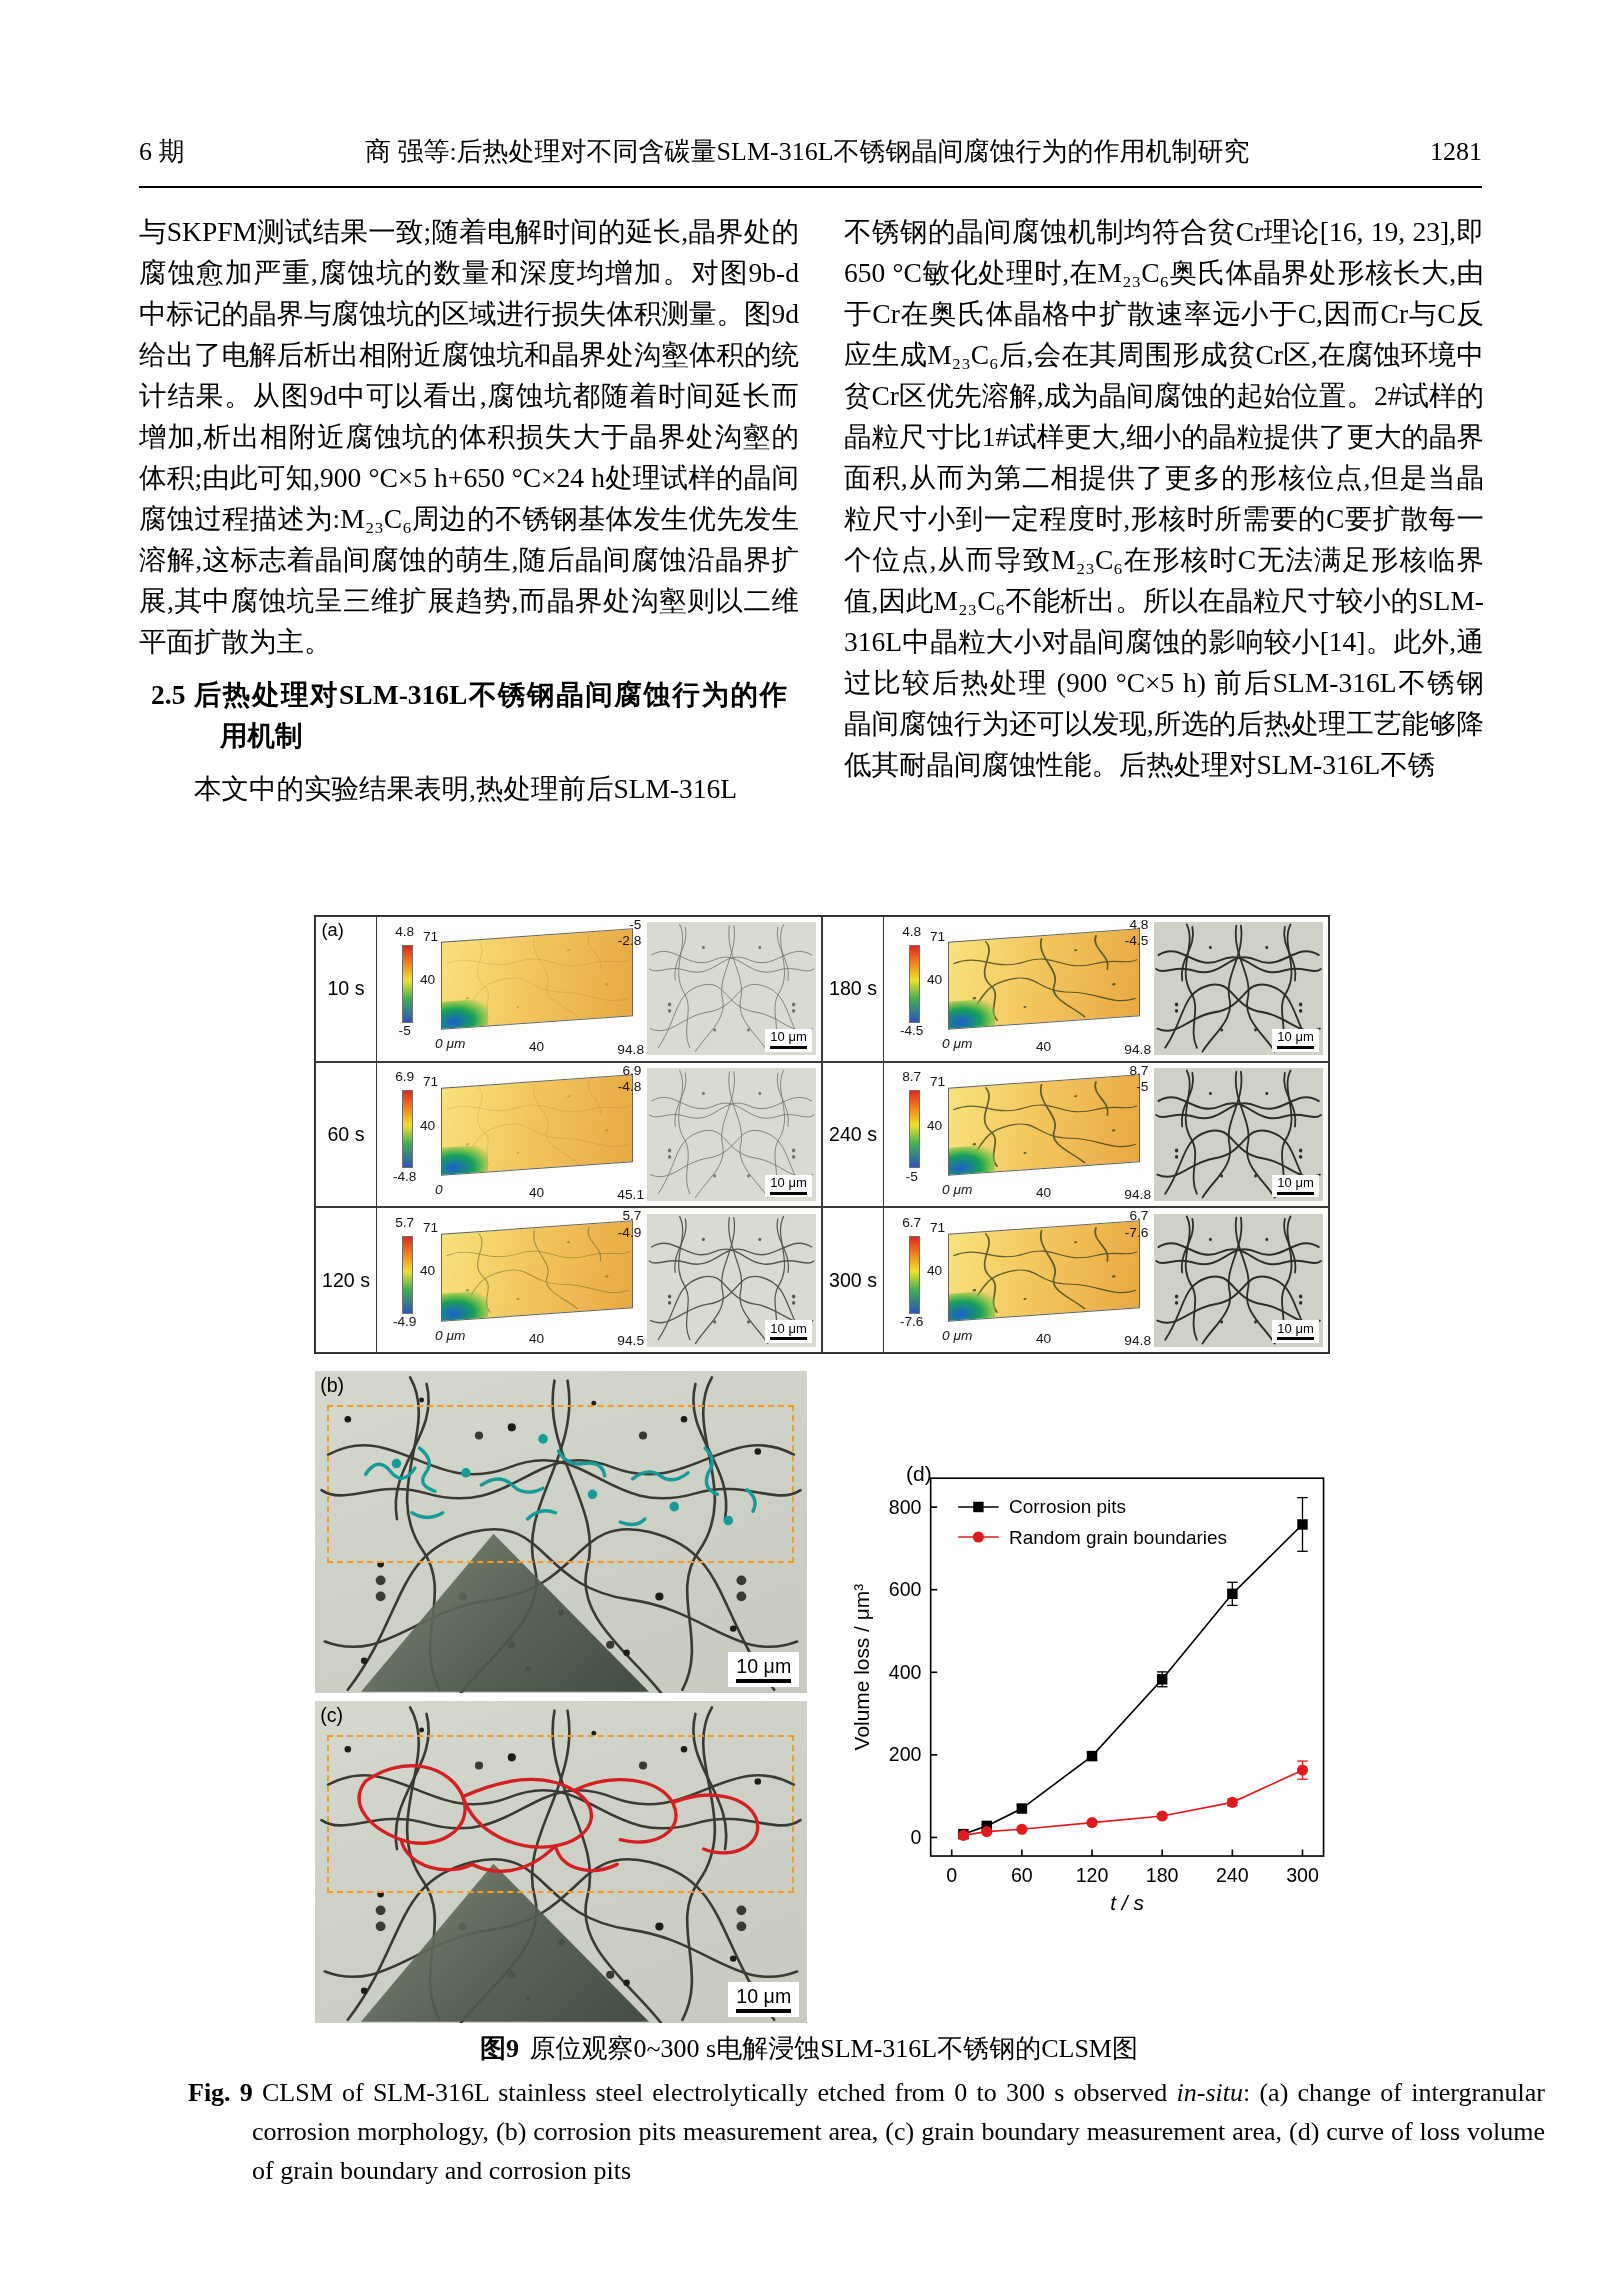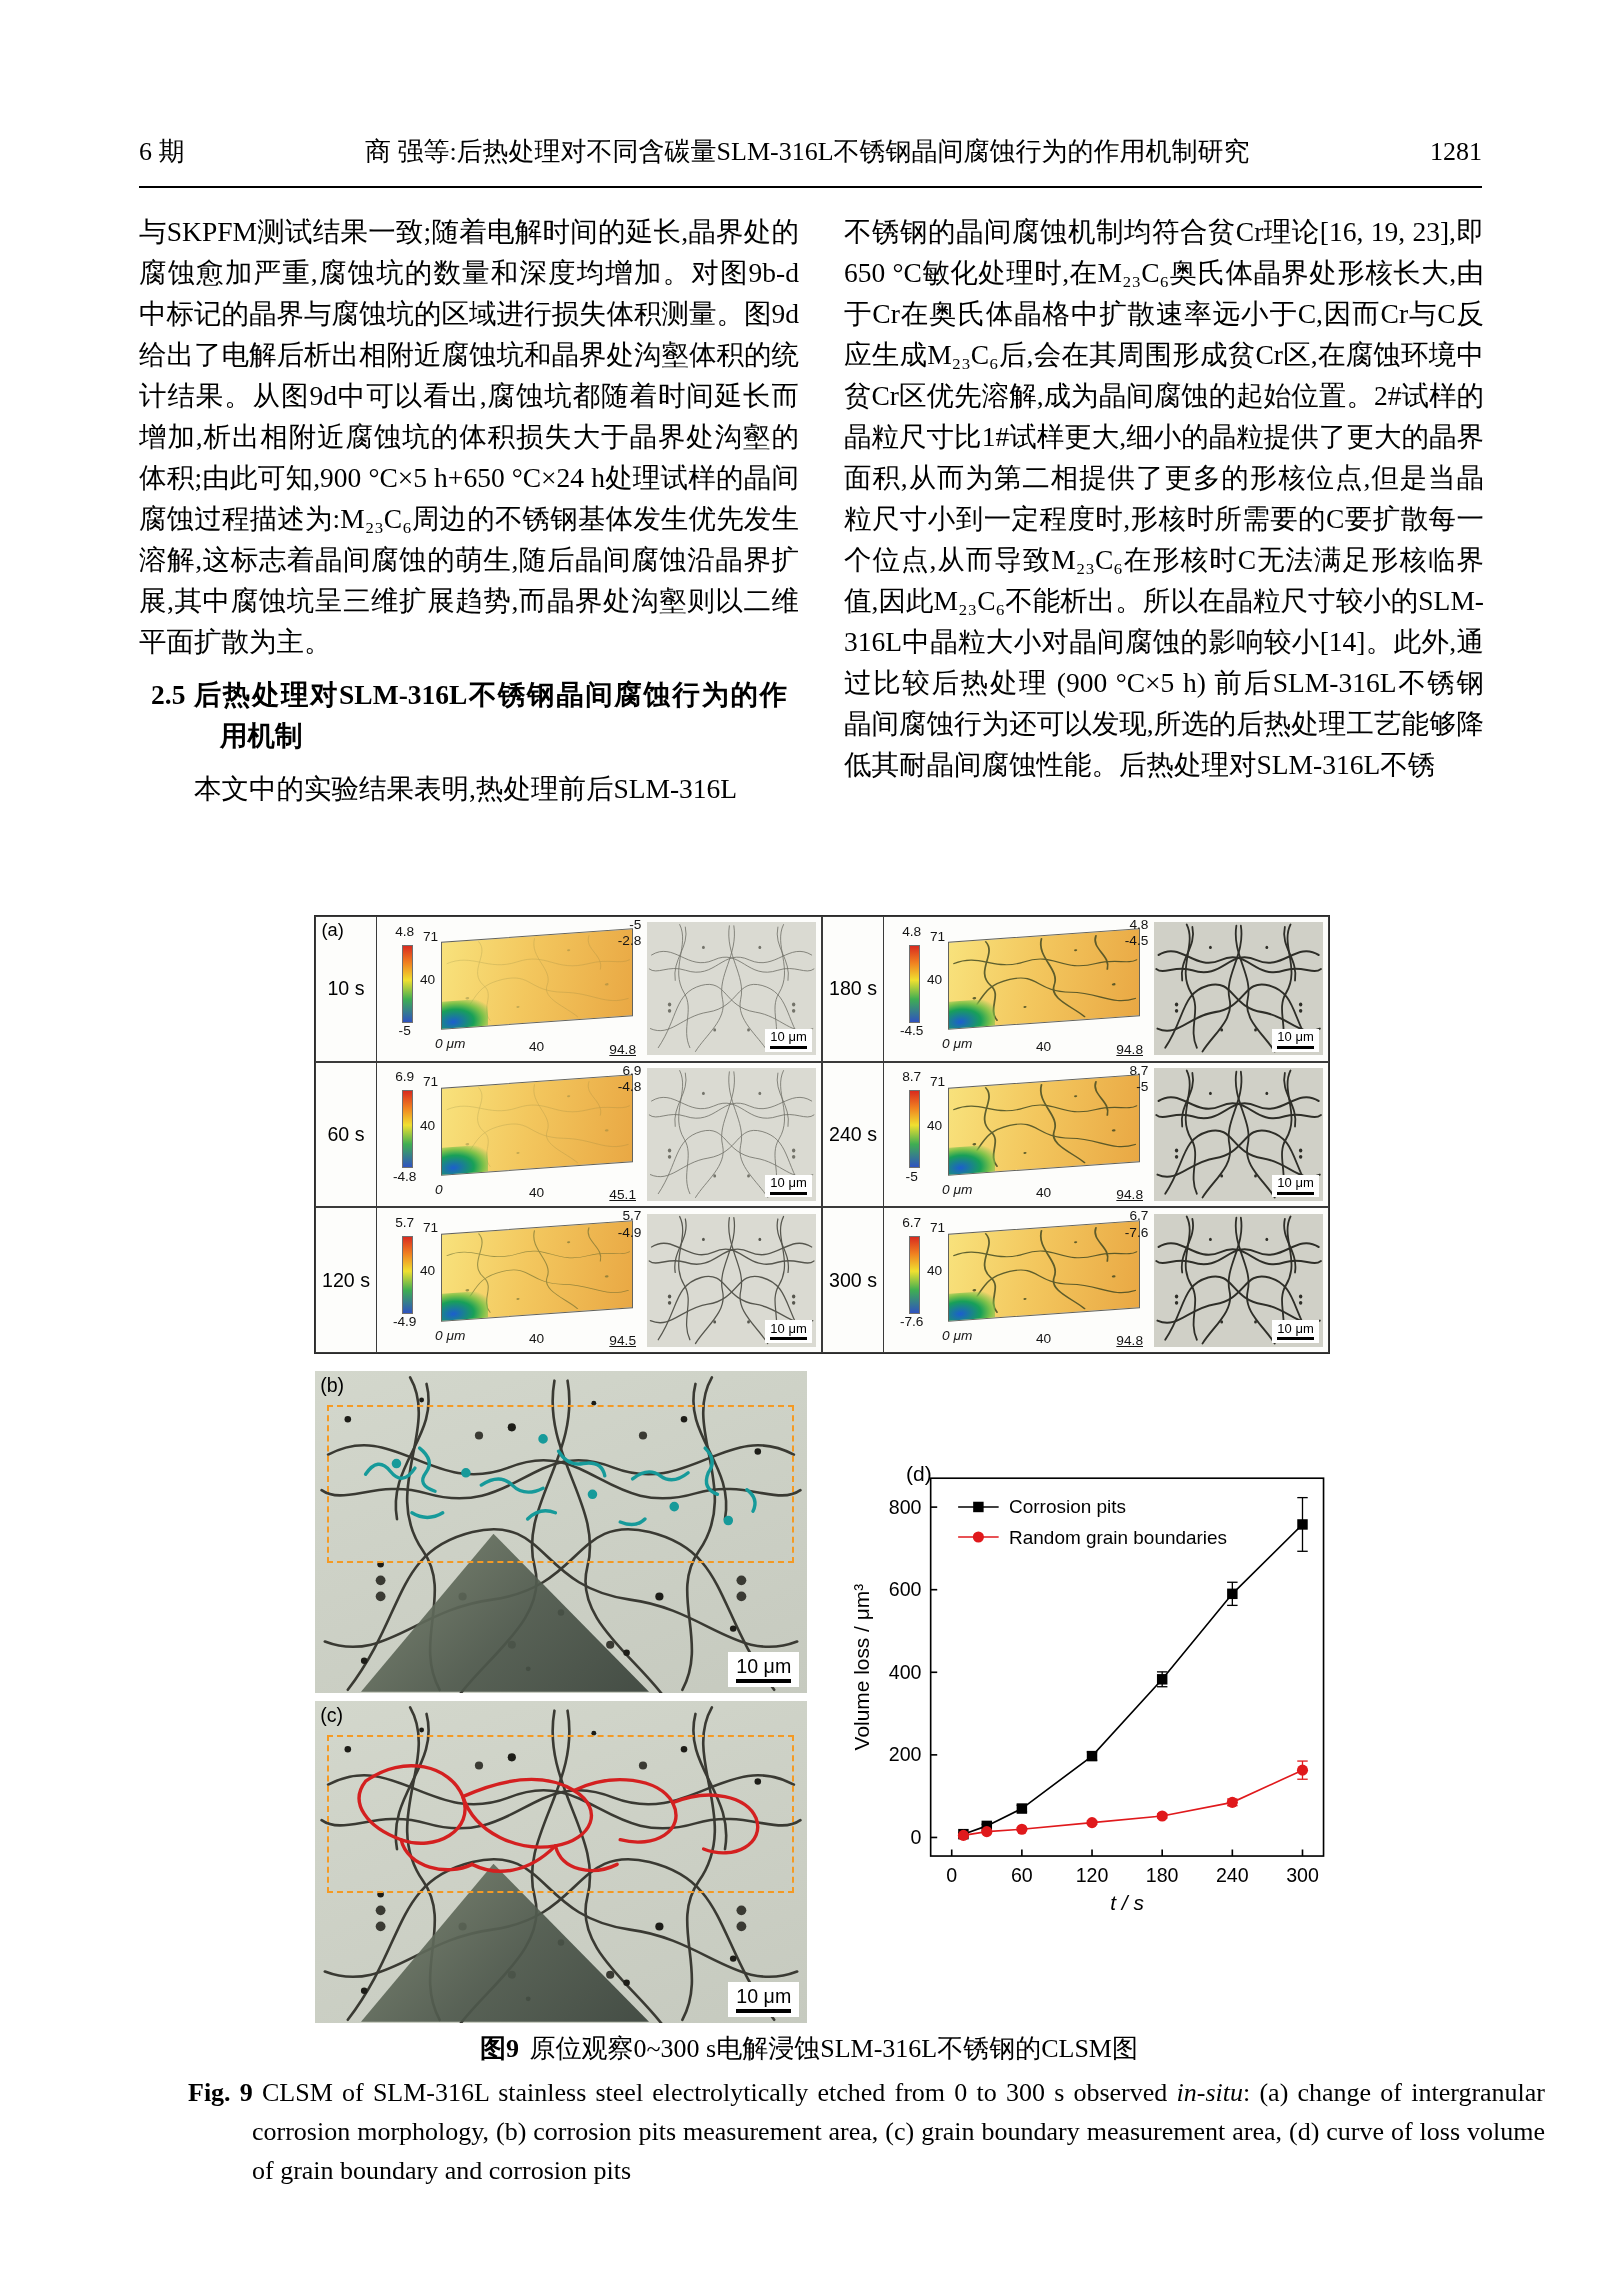--- a/index.html
+++ b/index.html
@@ -38,21 +38,21 @@
   .z-mid{position:absolute;left:43px;top:55px;}
   .surface{position:absolute;left:64px;top:18.3px;width:190px;height:86px;
            transform:skewY(-4deg);border:0.7px solid #63635c;overflow:hidden;
            background:linear-gradient(100deg,#f8e27c 0%,#f3c75e 45%,#e9a844 100%);}
   .surf-svg{position:absolute;left:0;top:0;width:100%;height:100%;}
   .blob{position:absolute;left:-5.2px;bottom:-6.5px;width:51px;height:34px;
         background:radial-gradient(ellipse at 32% 62%,#1c5ecf 0%,#18a058 42%,#7ec24a 62%,rgba(240,210,90,0) 85%);}
   .peaks{position:absolute;right:2.6px;top:0px;text-align:right;line-height:16.4px;}
   .ax-x0{position:absolute;left:58px;bottom:9.2px;font-style:italic;}
   .ax-x1{position:absolute;left:152px;bottom:6.5px;}
-  .ax-x2{position:absolute;right:8px;bottom:3.9px;text-decoration:underline;}
+  .ax-x2{position:absolute;right:0;bottom:3.9px;}
   .micro{position:relative;flex:1;margin:5.2px 5.2px 5.2px 2.6px;background:#dadad2;overflow:hidden;}
   .micro-svg{position:absolute;left:0;top:0;width:100%;height:100%;}
   .early{--mw:1.4;}
   
   .early .micro-use{color:#73736a;stroke-width:1.4;}
   .mid   .micro-use{color:#56564e;stroke-width:2.2;}
   .late  .micro-use{color:#2e2e28;stroke-width:3.2;}
   .late  .micro{background:#d0d0c7;}
   .early .surf-use{color:#6b6f3a;stroke-width:1;opacity:.35;}
   .mid   .surf-use{color:#57602c;stroke-width:1.8;opacity:.55;}

